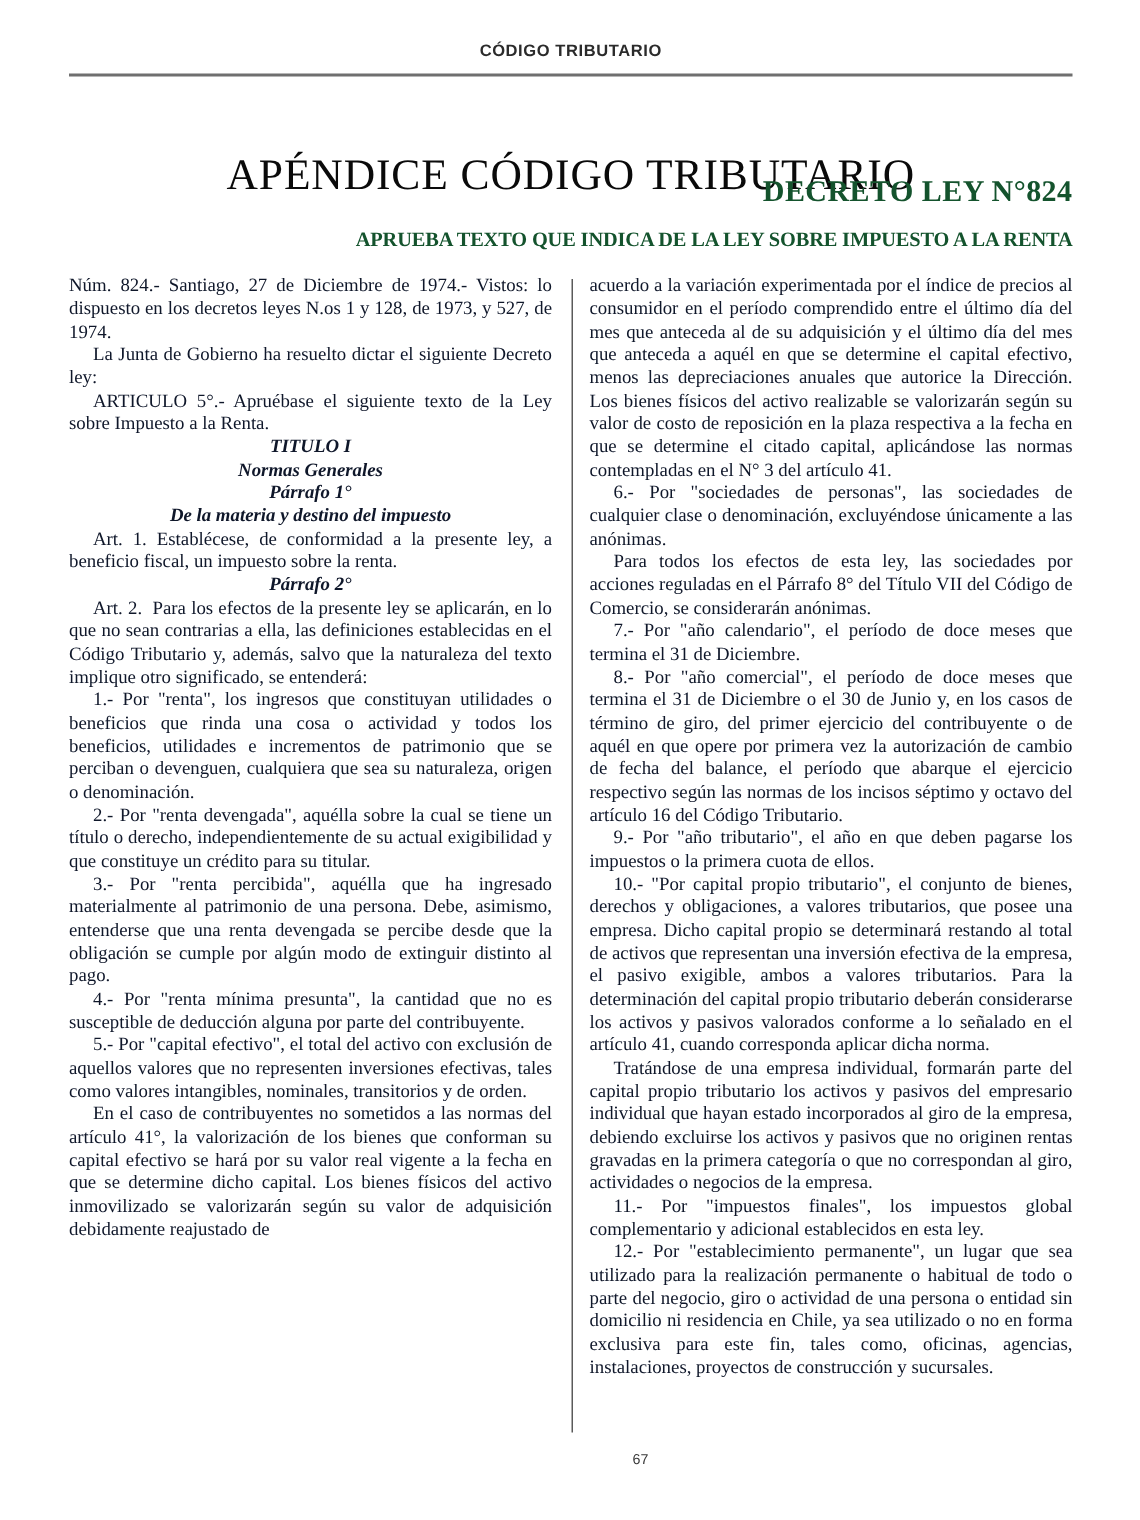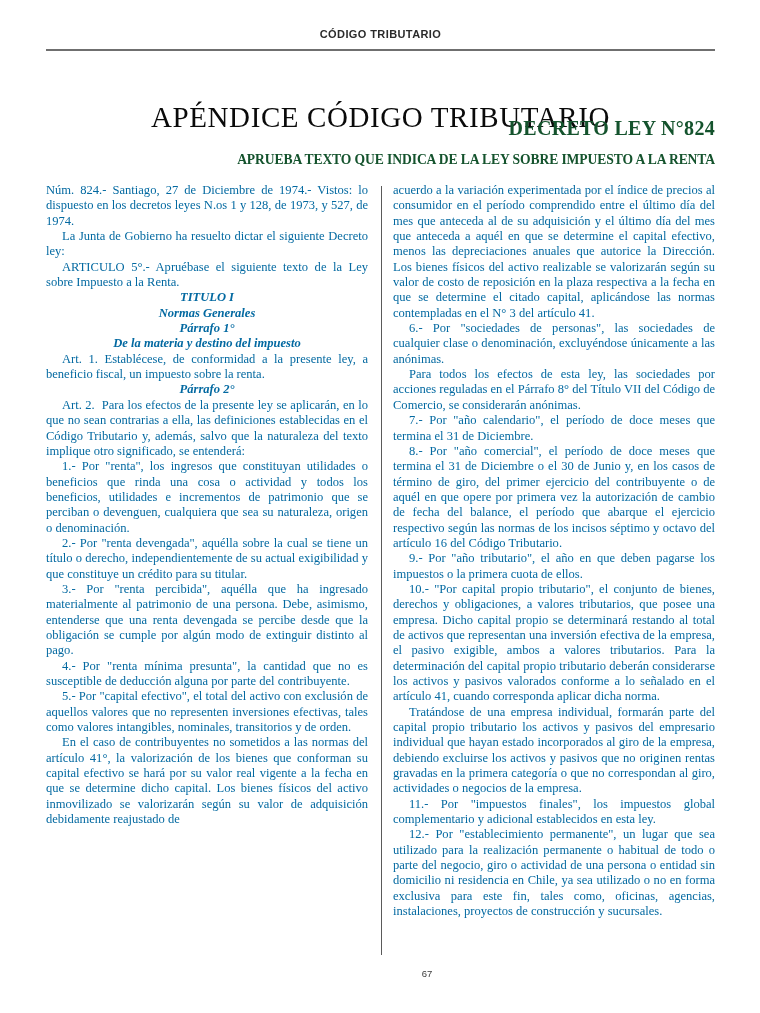--- a/index.html
+++ b/index.html
@@ -112,21 +112,21 @@
   .col-left  { left: 0; }
   .col-right { left: 347px; }
 
   .col p {
     margin: 0;
     font-size: 12.55px;
     line-height: 15.35px;
     text-align: justify;
     text-justify: inter-word;
     hyphens: none;
-    color: #0369a1;
+    color: #0f172a;
   }
   .col p.ind { text-indent: 16px; }
   .col p.noind { text-indent: 0; }
 
   .b { font-weight: normal; }
 
   .center-block {
     text-align: center !important;
     text-indent: 0 !important;
     font-style: italic;

